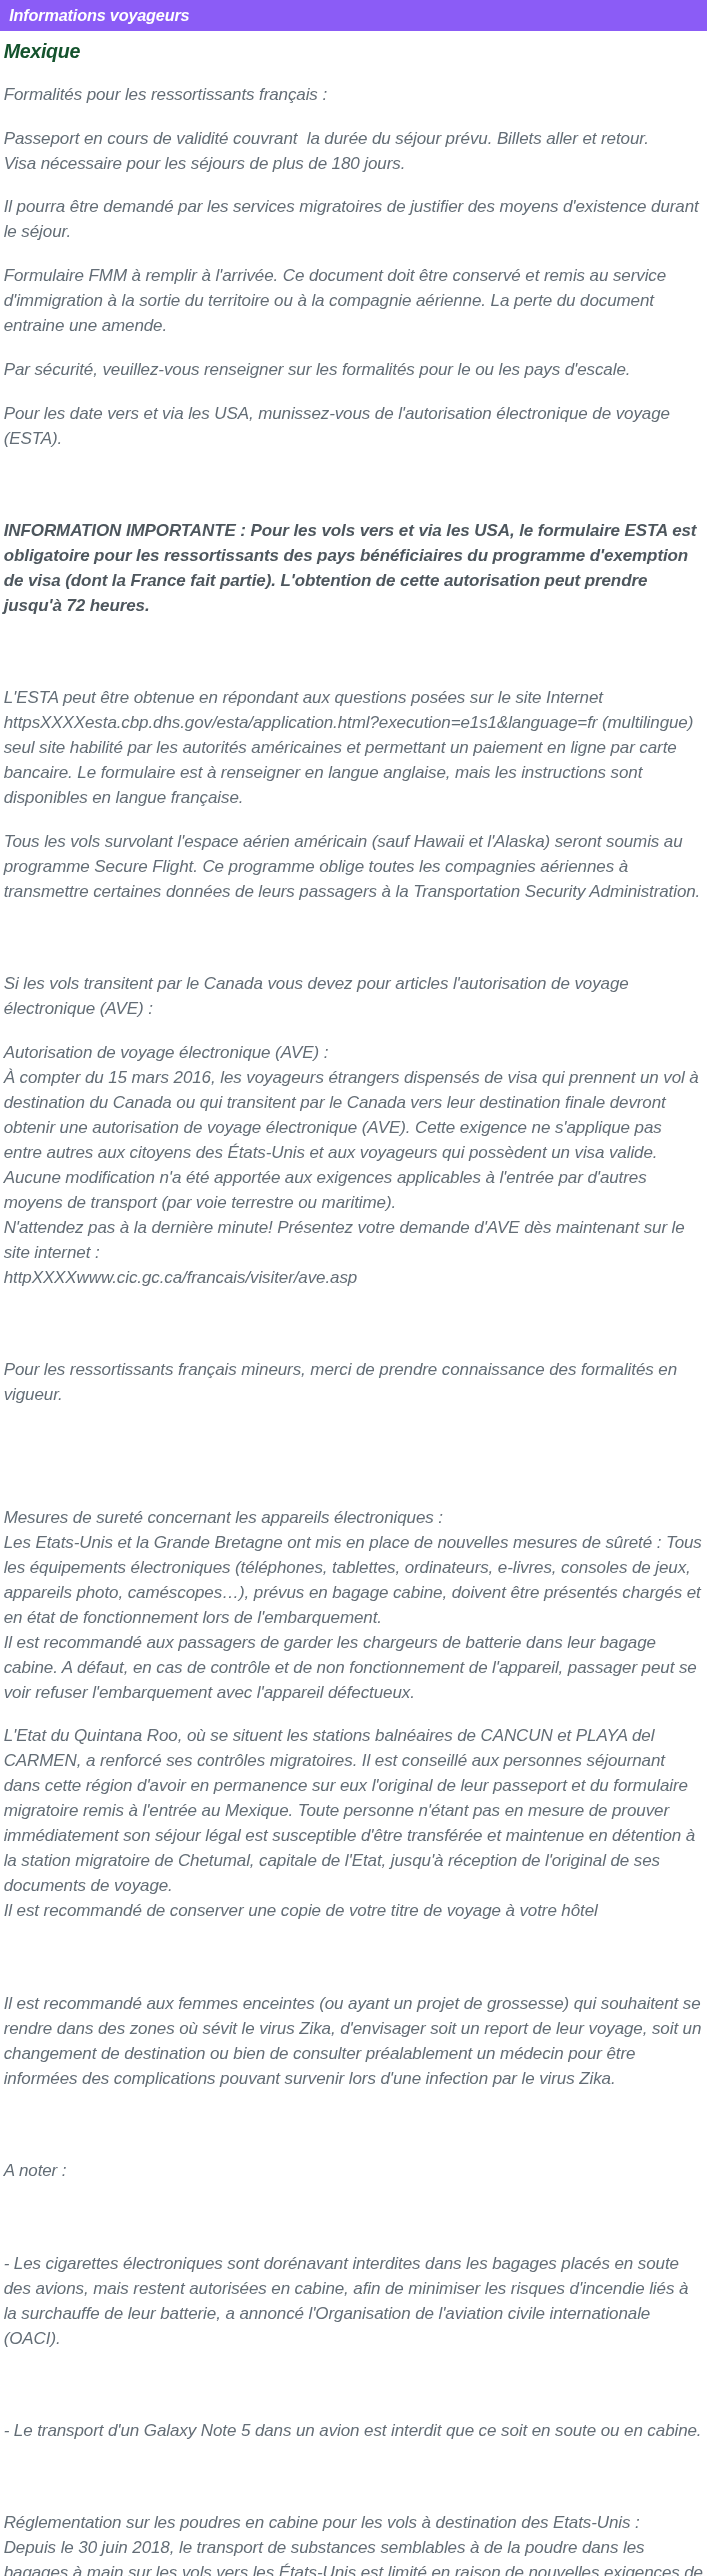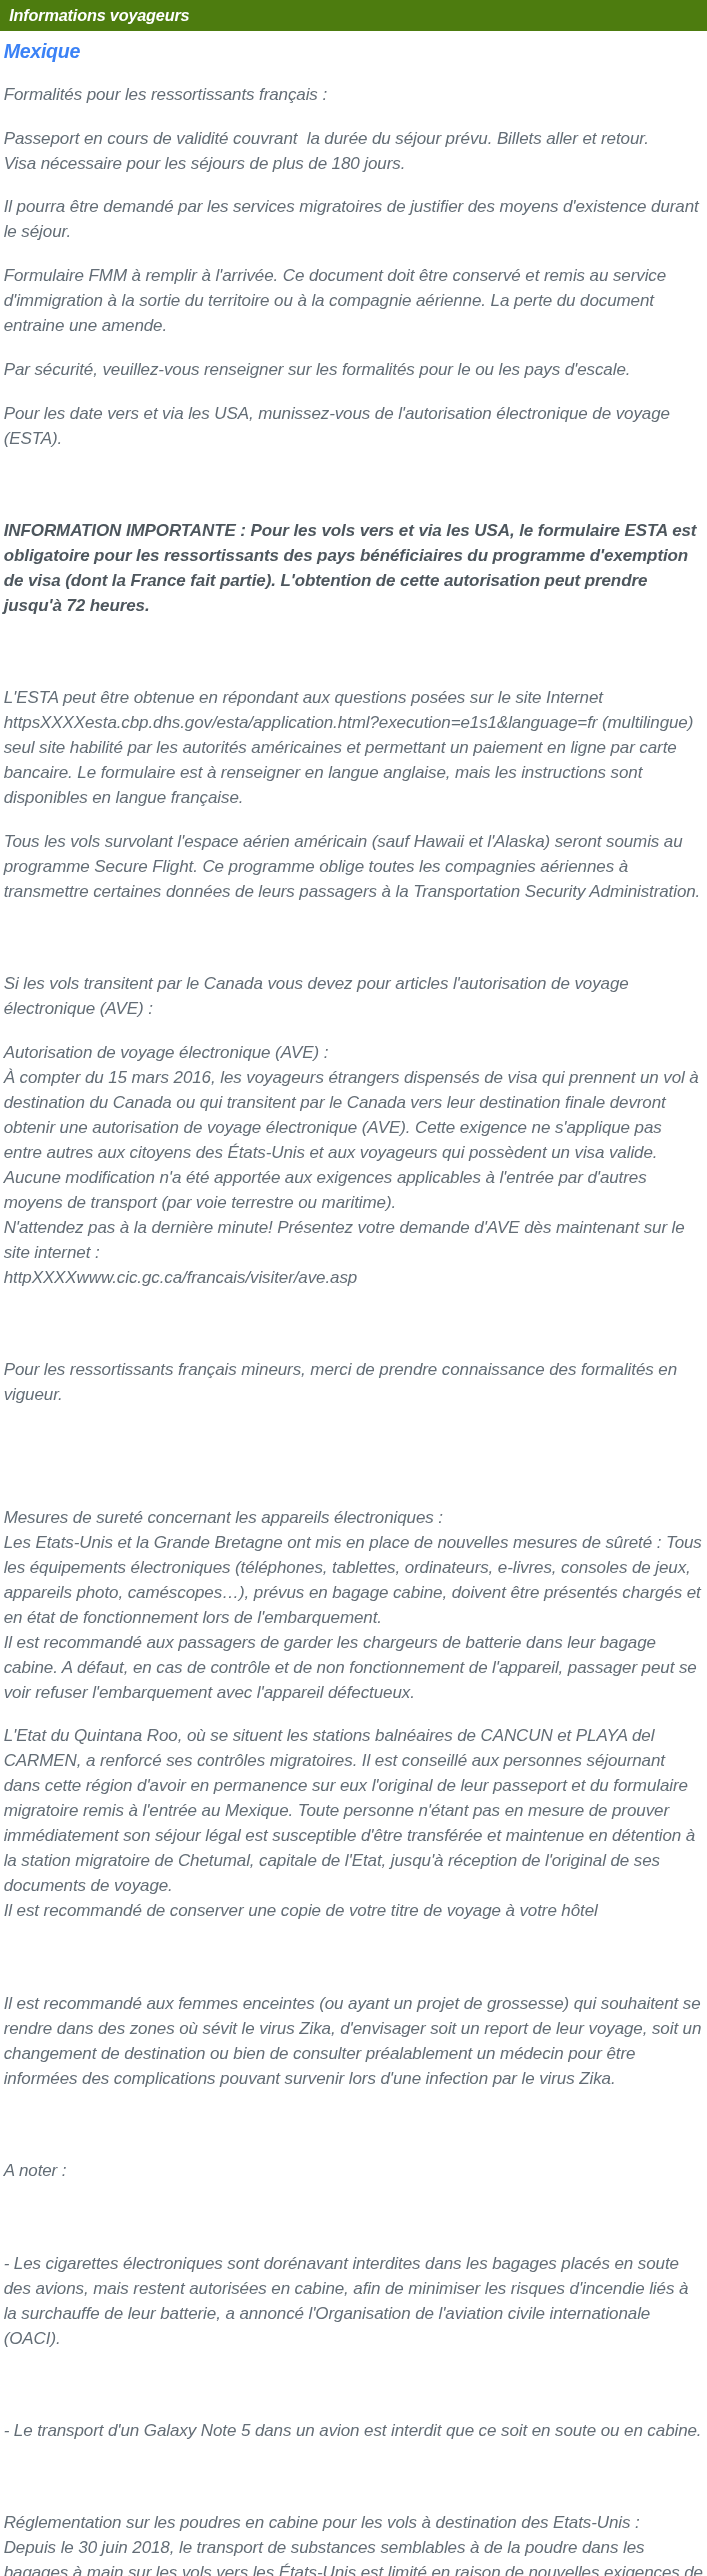--- a/index.html
+++ b/index.html
@@ -52,26 +52,26 @@
     font-weight: 700;
     color: #4e575e;
   }
   .spacer {
     height: 30px;
   }
 </style>
 </head>
 <body style="color: rgb(99, 109, 118);">
 
-<div class="banner" style="background: #4d7c0f; color: rgb(255, 255, 255);">
+<div class="banner" style="background: #8b5cf6; color: rgb(255, 255, 255);">
   <span>Informations voyageurs</span>
 </div>
 
 <div class="content">
-    <h2 class="pink-heading" style="color: #3b82f6;">Mexique</h2>
+    <h2 class="pink-heading" style="color: #14532d;">Mexique</h2>
     <p>Formalités pour les ressortissants français :</p>
     <p>Passeport en cours de validité couvrant  la durée du séjour prévu. Billets aller et retour.
 Visa nécessaire pour les séjours de plus de 180 jours.</p>
     <p>Il pourra être demandé par les services migratoires de justifier des moyens d'existence durant le séjour.</p>
     <p>Formulaire FMM à remplir à l'arrivée. Ce document doit être conservé et remis au service d'immigration à la sortie du territoire ou à la compagnie aérienne. La perte du document entraine une amende.</p>
     <p>Par sécurité, veuillez-vous renseigner sur les formalités pour le ou les pays d'escale.</p>
     <p>Pour les date vers et via les USA, munissez-vous de l'autorisation électronique de voyage (ESTA).</p>
     <div class="spacer"></div>
     <p class="bold">INFORMATION IMPORTANTE : Pour les vols vers et via les USA, le formulaire ESTA est obligatoire pour les ressortissants des pays bénéficiaires du programme d'exemption de visa (dont la France fait partie). L'obtention de cette autorisation peut prendre jusqu'à 72 heures.</p>
     <div class="spacer"></div>

